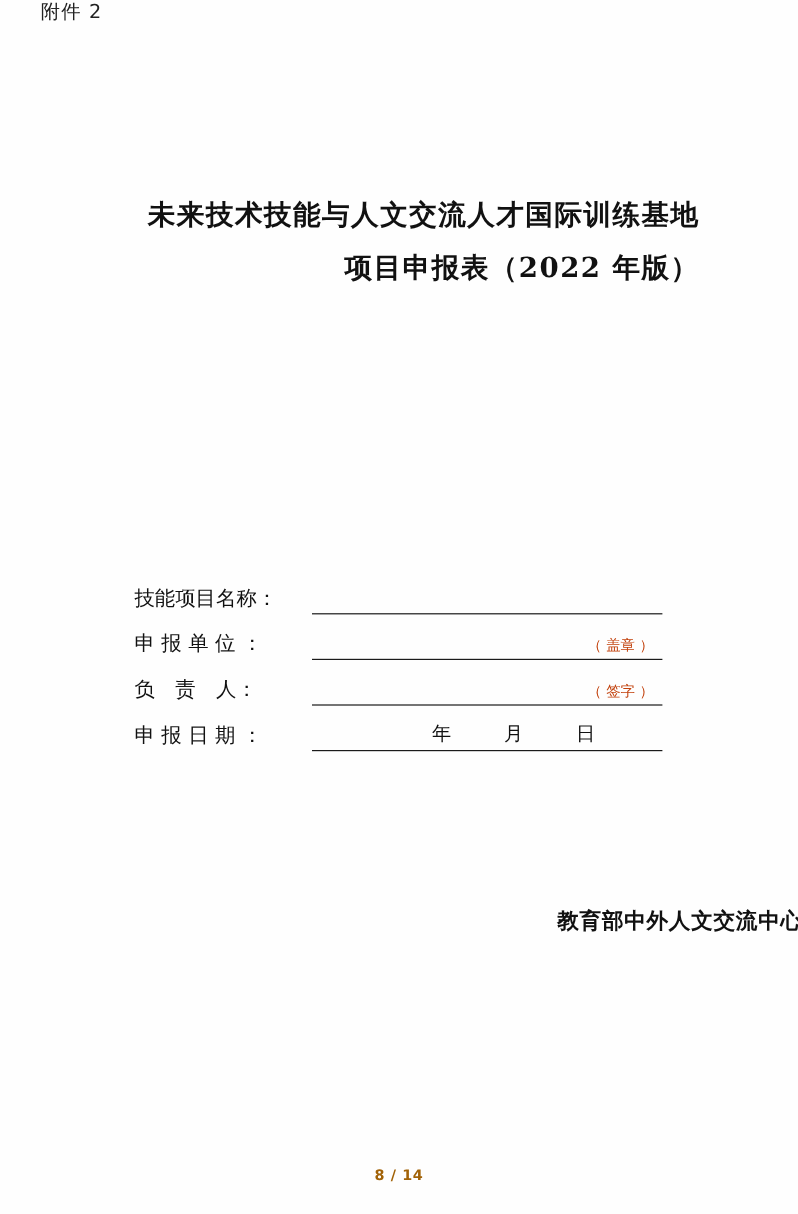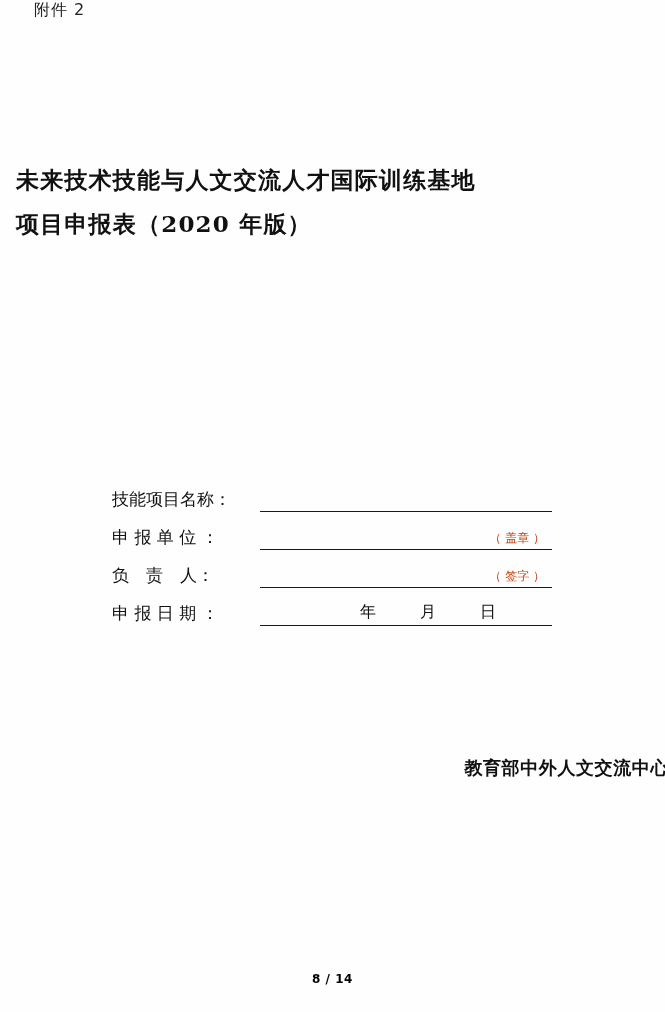--- a/index.html
+++ b/index.html
@@ -29,23 +29,23 @@
     font-family: "DejaVu Sans", "Liberation Sans", sans-serif;
     font-size: 16px;
     letter-spacing: 1px;
     color: #222;
   }
 
   
   .title-block {
     position: absolute;
     top: 158px;
-    left: 16px;
+    left: 3px;
     width: 580px;
-    text-align: left;
+    text-align: right;
   }
   .title-line {
     font-family: "DejaVu Serif", "Liberation Serif", serif;
     font-weight: bold;
     font-size: 23px;
     letter-spacing: 1.2px;
     color: #111;
     line-height: 44px;
     white-space: nowrap;
   }
@@ -128,34 +128,34 @@
   
   .page-number {
     position: absolute;
     top: 972px;
     left: 0;
     width: 665px;
     text-align: center;
     font-family: "DejaVu Sans", "Liberation Sans", sans-serif;
     font-weight: bold;
     font-size: 12px;
-    color: #000000;
+    color: #a16207;
     letter-spacing: 0.5px;
   }
 </style>
 </head>
 <body>
 
 <div class="page">
 
   <div class="attachment">附件 2</div>
 
   <div class="title-block">
     <div class="title-line">未来技术技能与人文交流人才国际训练基地</div>
-    <div class="title-line">项目申报表（2020 年版）</div>
+    <div class="title-line">项目申报表（2022 年版）</div>
   </div>
 
   <div class="fields">
 
     <div class="field-row">
       <div class="field-label tight">技能项目名称：</div>
       <div class="field-line">
         <span class="field-note"></span>
       </div>
     </div>

